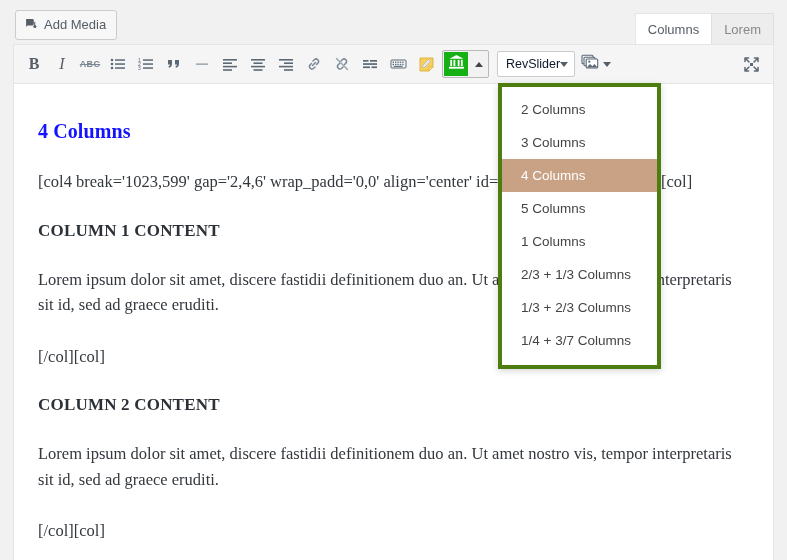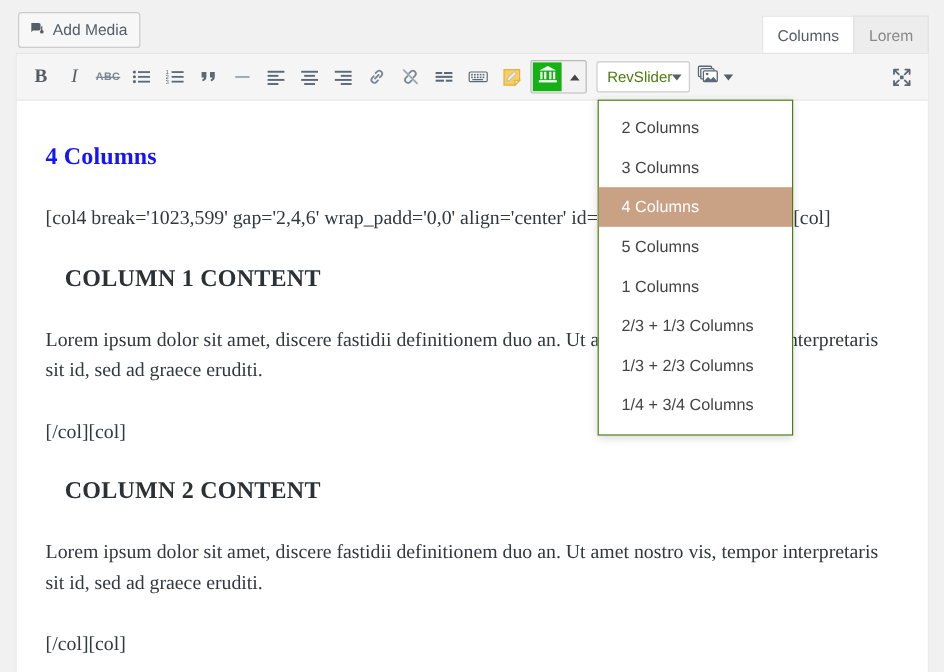--- a/index.html
+++ b/index.html
@@ -148,21 +148,21 @@
     margin: 0 4px 0 6px;
     padding: 0 6px 0 8px;
     background: #ffffff;
     border: 1px solid #cccccc;
     border-radius: 2px;
     display: flex;
     align-items: center;
     justify-content: space-between;
     gap: 0;
     font-size: 12.5px;
-    color: #4d7c0f;
+    color: #0f172a;
     cursor: pointer;
     flex: 0 0 auto;
   }
 
   .media-group {
     display: flex;
     align-items: center;
     gap: 2px;
     cursor: pointer;
     padding: 0 2px;
@@ -195,34 +195,34 @@
     letter-spacing: .1px;
   }
   .c-p {
     margin: 0 0 26px 0;
     font-size: 16.5px;
     line-height: 1.55;
     color: #33383d;
     white-space: normal;
   }
   .c-h3 {
-    margin: 0 0 26px 16px;
-    font-size: 20px;
+    margin: 0 0 26px 0;
+    font-size: 17px;
     font-weight: bold;
     color: #2b3136;
     letter-spacing: .2px;
   }
 
   
   .dropdown {
     position: absolute;
     left: 498px; top: 83px;
     width: 163px;
     background: #ffffff;
-    border: 1px solid #4d7c0f;
+    border: 4px solid #4d7c0f;
     box-shadow: 0 2px 7px rgba(0,0,0,.16);
     padding: 6px 0 8px 0;
     z-index: 100;
   }
   .dd-item {
     height: 33px;
     display: flex;
     align-items: center;
     padding: 0 0 0 19px;
     font-size: 13.5px;
@@ -472,16 +472,16 @@
   </div>
 
   <div class="dropdown">
     <div class="dd-item">2 Columns</div>
     <div class="dd-item">3 Columns</div>
     <div class="dd-item selected">4 Columns</div>
     <div class="dd-item">5 Columns</div>
     <div class="dd-item">1 Columns</div>
     <div class="dd-item">2/3 + 1/3 Columns</div>
     <div class="dd-item">1/3 + 2/3 Columns</div>
-    <div class="dd-item">1/4 + 3/4 Columns</div>
+    <div class="dd-item">1/4 + 3/7 Columns</div>
   </div>
 
 </div>
 
 </body></html>

